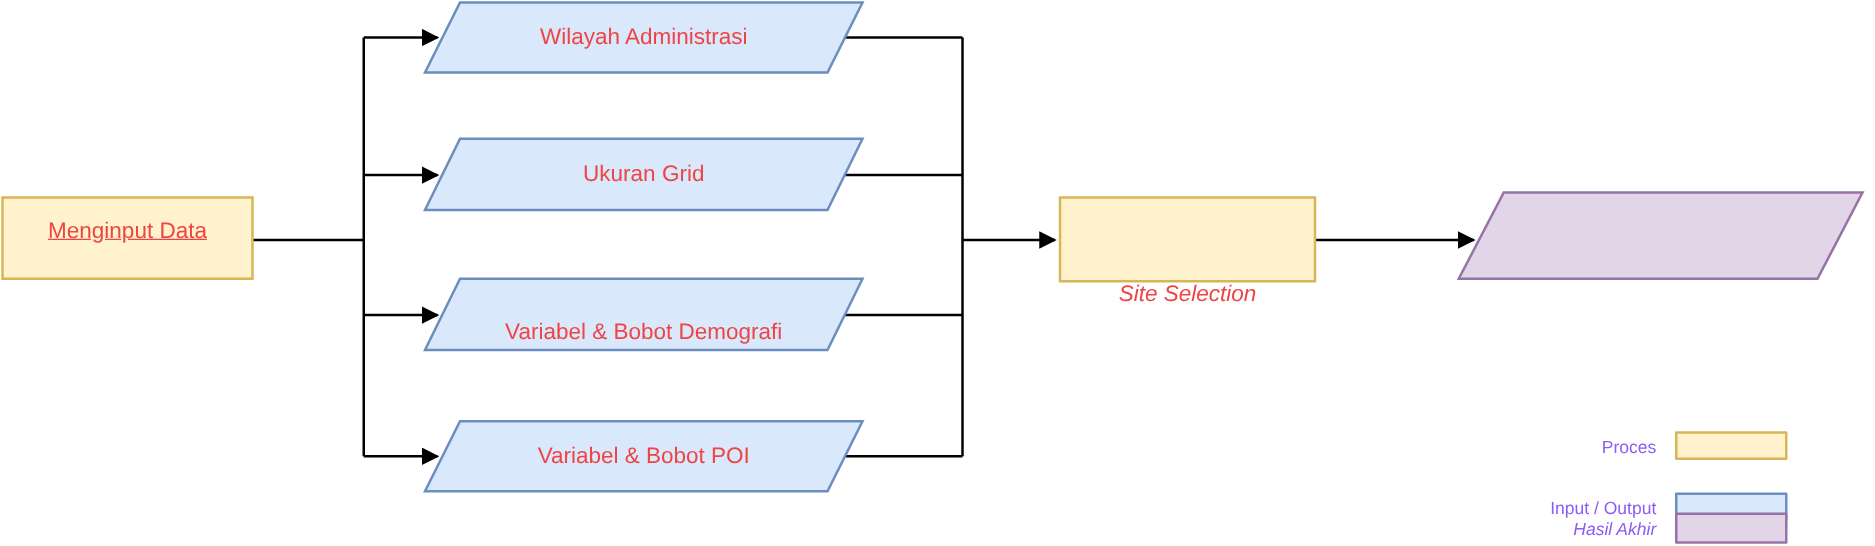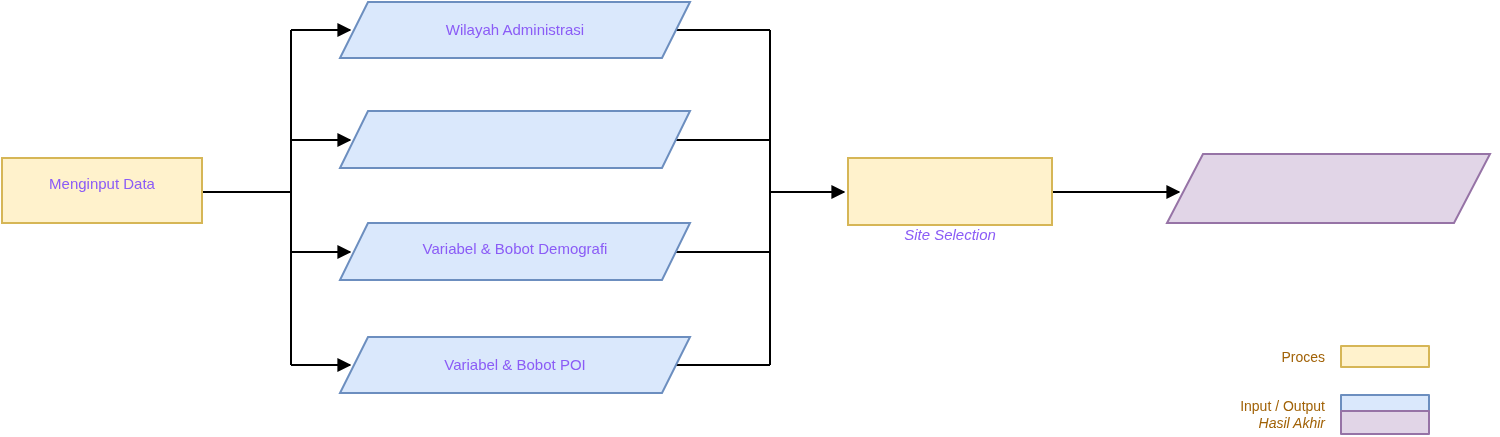--- a/index.html
+++ b/index.html
@@ -22,37 +22,37 @@
     width: 1500px;
     height: 437px;
     display: block;
   }
   .node-label {
     position: absolute;
     display: flex;
     align-items: center;
     justify-content: center;
     text-align: center;
-    font-size: 15px;
-    color: #8b5cf6;
+    font-size: 18px;
+    color: #ef4444;
     line-height: 1.1;
     pointer-events: none;
     white-space: nowrap;
   }
   .node-label.italic { font-style: italic; }
   .legend-row {
     position: absolute;
     display: flex;
     align-items: center;
   }
   .legend-label {
     width: 150px;
     text-align: right;
     font-size: 14px;
-    color: #a16207;
+    color: #8b5cf6;
     margin-right: 15px;
     white-space: nowrap;
   }
   .legend-swatch {
     width: 86px;
     height: 19px;
     border: 2px solid #000;
     border-radius: 1px;
   }
 </style>
@@ -95,26 +95,27 @@
 
     <polygon points="368,223 690,223 662,280 340,280" stroke-width="2" fill="#DAE8FC" stroke="#6C8EBF"></polygon>
 
     <polygon points="368,337 690,337 662,393 340,393" stroke-width="2" fill="#DAE8FC" stroke="#6C8EBF"></polygon>
 
     <rect x="848" y="158" width="204" height="67" stroke-width="2" fill="#FFF2CC" stroke="#D6B656"></rect>
 
     <polygon points="1203,154 1490,154 1454,223 1167,223" stroke-width="2" fill="#E1D5E7" stroke="#9673A6"></polygon>
   </svg>
 
-  <div class="node-label" style="left:2px; top:158px; width:200px; height:53px;">Menginput Data</div>
+  <div class="node-label" style="left:2px; top:158px; width:200px; height:53px;text-decoration:underline;">Menginput Data</div>
 
   <div class="node-label" style="left:340px; top:2px; width:350px; height:56px;">Wilayah Administrasi</div>
 
+  <div class="node-label" style="left:340px; top:111px; width:350px; height:57px;">Ukuran Grid</div>
 
-  <div class="node-label" style="left:340px; top:221px; width:350px; height:57px;">Variabel &amp; Bobot Demografi</div>
+  <div class="node-label" style="left:340px; top:237px; width:350px; height:57px;">Variabel &amp; Bobot Demografi</div>
 
   <div class="node-label" style="left:340px; top:337px; width:350px; height:56px;">Variabel &amp; Bobot POI</div>
 
   <div class="node-label italic" style="left:848px; top:158px; width:204px; height:67px;margin-top:44px;">Site Selection</div>
 
 
   <div>
     <div class="legend-row" style="left:1175px; top:345px;">
       <div class="legend-label">Proces</div>
       <div class="legend-swatch" style="background-color: rgb(255, 242, 204); border-color: rgb(214, 182, 86);"></div>

